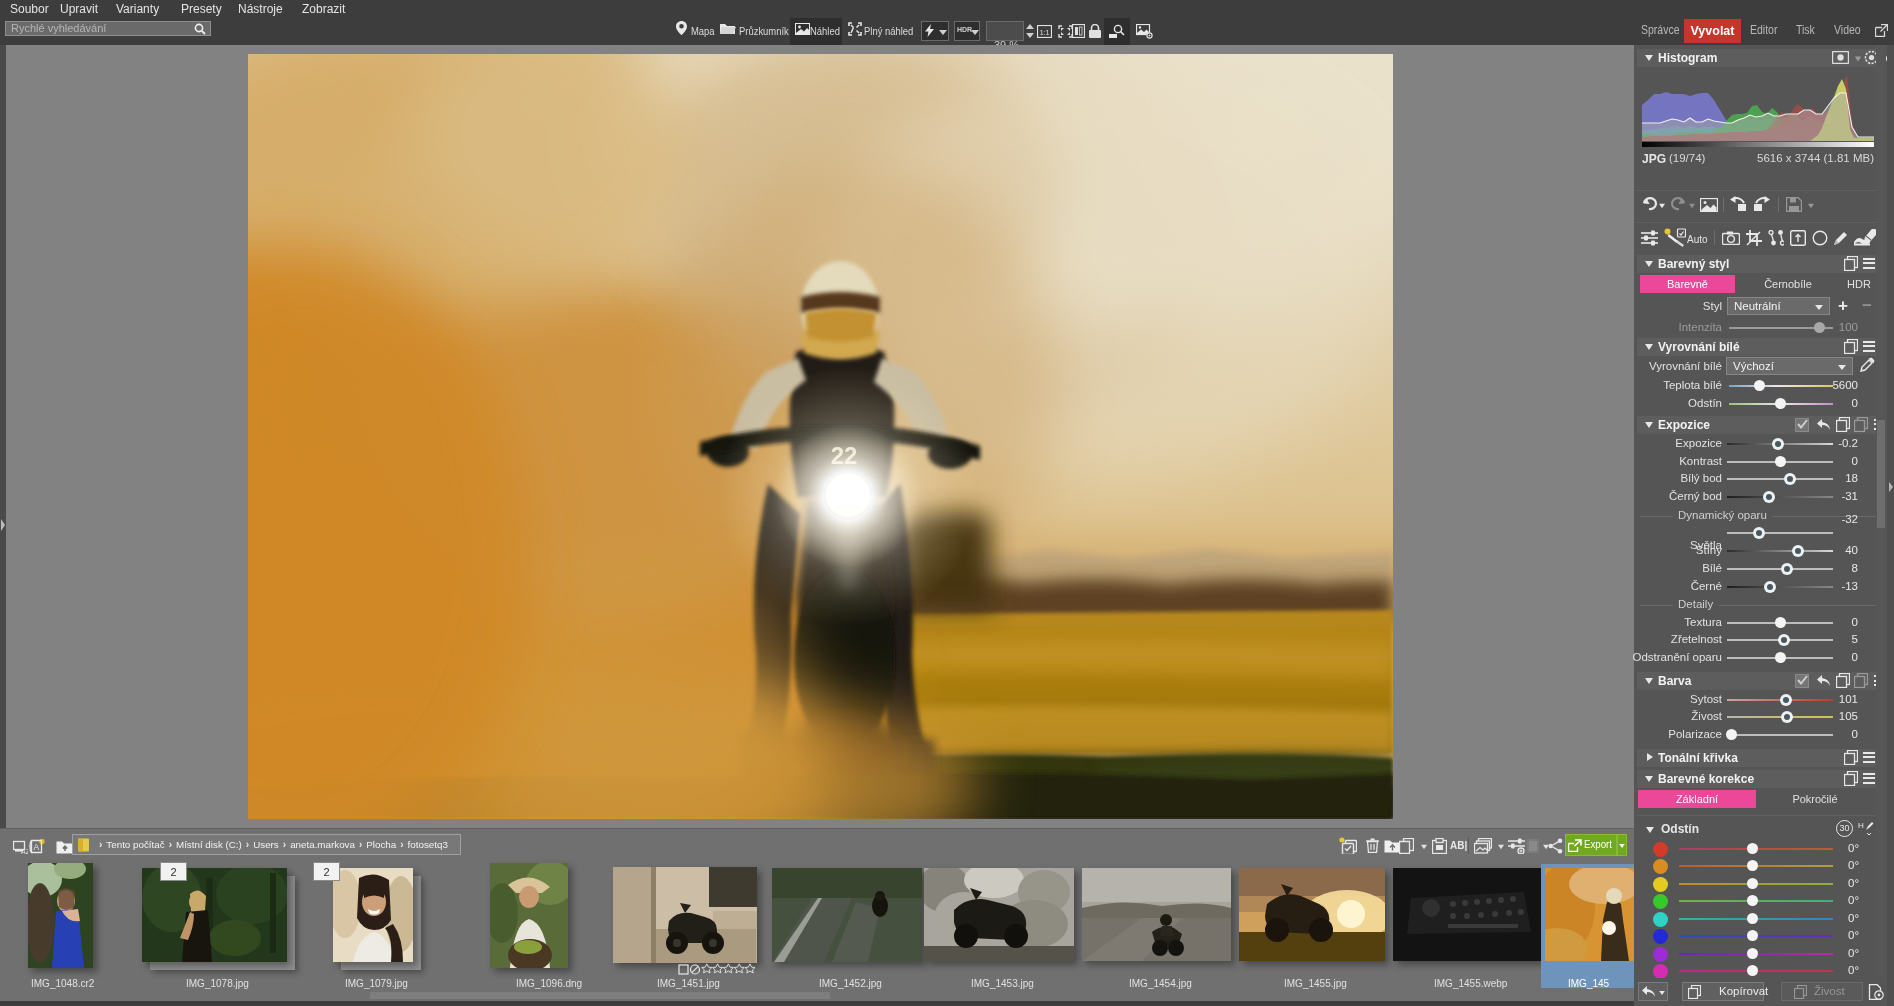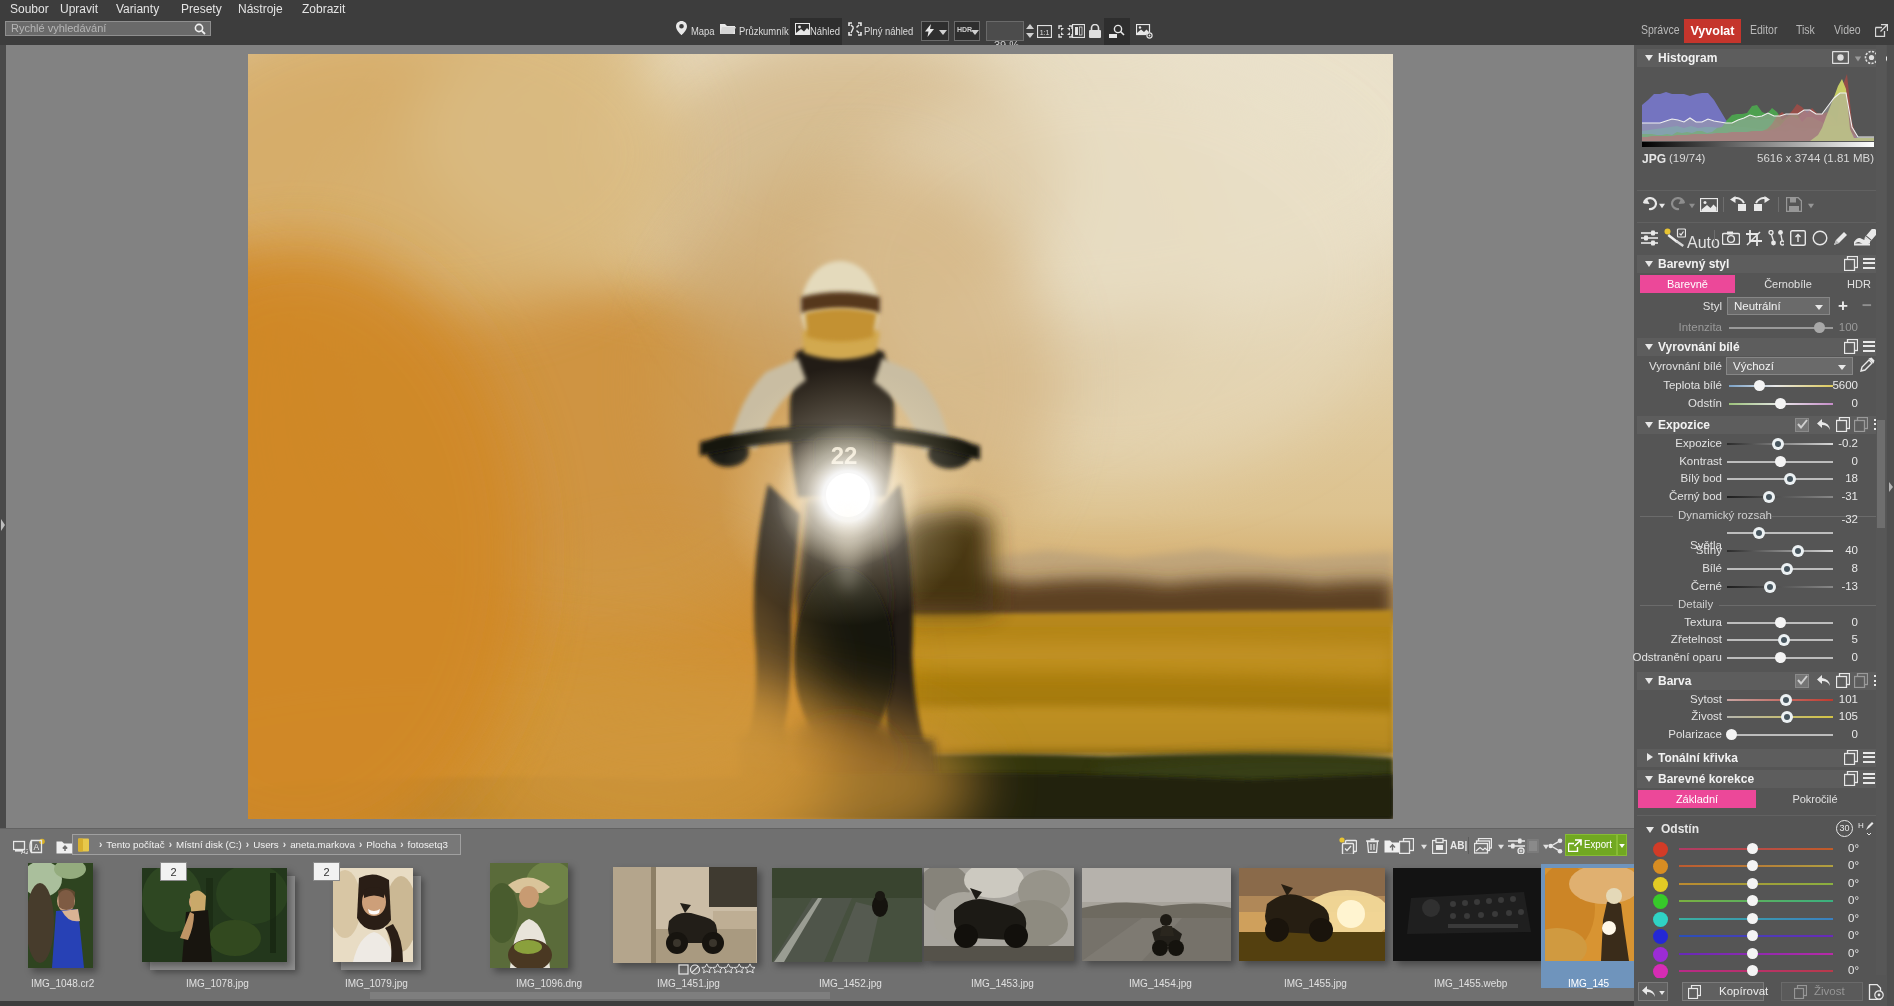--- a/index.html
+++ b/index.html
@@ -620,21 +620,21 @@
         <rect x="10" y="10.5" width="4" height="5" rx="1"></rect>
       </g>
     </svg>
 <svg class="icon" width="22" height="19" style="position:absolute;left:30px;top:183px">
       <circle cx="3.5" cy="3.5" r="3" fill="#e8c433"></circle>
       <path d="M5 6 L14 13 L12.5 15 L3.5 8 Z" fill="#efefef"></path>
       <path d="M13 12 L20 17 L18.5 19 L11.5 14 Z" fill="#d8d8d8"></path>
       <rect x="13.5" y="1" width="8" height="8" rx="1" fill="#555" stroke="#e8e8e8" stroke-width="1.2"></rect>
       <path d="M15.5 5.5 L17 7 L19.5 3.5" fill="none" stroke="#e8e8e8" stroke-width="1.2"></path>
     </svg>
-<span style="position:absolute;left:53px;top:189px;font-size:16px;color:#e2e2e2">Auto</span>
+<span style="position:absolute;left:53px;top:189px;font-size:10px;color:#e2e2e2">Auto</span>
 <div style="position:absolute;left:80px;top:185px;width:1px;height:15px;background:#6e6e6e"></div>
 <svg class="icon" width="18" height="14" style="position:absolute;left:88px;top:186px">
       <rect x="0.5" y="2.5" width="17" height="11" rx="1.5" fill="none" stroke="#e8e8e8" stroke-width="1.4"></rect>
       <rect x="5" y="0.5" width="6" height="3" fill="#e8e8e8"></rect>
       <circle cx="9" cy="8" r="3.4" fill="none" stroke="#e8e8e8" stroke-width="1.4"></circle>
     </svg>
 <svg class="icon" width="16" height="16" style="position:absolute;left:112px;top:185px">
       <path d="M4 0 V11 H16" fill="none" stroke="#e8e8e8" stroke-width="1.8"></path>
       <path d="M0 4 H11 V16" fill="none" stroke="#e8e8e8" stroke-width="1.8"></path>
       <line x1="1" y1="15" x2="14" y2="2" stroke="#e8e8e8" stroke-width="1.4"></line>
@@ -746,21 +746,21 @@
 <div class="knob" style="left:141px;top:411px"></div>
 <span class="val" style="right:36px;top:410px">0</span>
 <span class="lblr" style="right:172px;top:427px">Bílý bod</span>
 <div class="track" style="left:93px;top:433px;width:106px"></div>
 <div class="ring" style="left:150px;top:428px"></div>
 <span class="val" style="right:36px;top:427px">18</span>
 <span class="lblr" style="right:172px;top:445px">Černý bod</span>
 <div class="track" style="left:93px;top:451px;width:106px;background:linear-gradient(to right,#1e1e1e,#888)"></div>
 <div class="ring" style="left:129px;top:446px"></div>
 <span class="val" style="right:36px;top:445px">-31</span>
-<span class="subl" style="left:44px;top:464px">Dynamický rozsah</span>
+<span class="subl" style="left:44px;top:464px">Dynamický oparu</span>
 <div style="position:absolute;left:6px;top:471px;width:33px;height:1px;background:#6b6b6b"></div>
 <div style="position:absolute;left:138px;top:471px;width:106px;height:1px;background:#6b6b6b"></div>
 <span class="lblr" style="right:172px;top:494px">Světla</span>
 <div class="track" style="left:93px;top:487px;width:106px"></div>
 <div class="ring" style="left:119px;top:482px"></div>
 <span class="val" style="right:36px;top:468px">-32</span>
 <span class="lblr" style="right:172px;top:499px">Stíny</span>
 <div class="track" style="left:93px;top:505px;width:106px;background:linear-gradient(to right,#2b2b2b,#d8d8d8)"></div>
 <div class="ring" style="left:158px;top:500px"></div>
 <span class="val" style="right:36px;top:499px">40</span>

